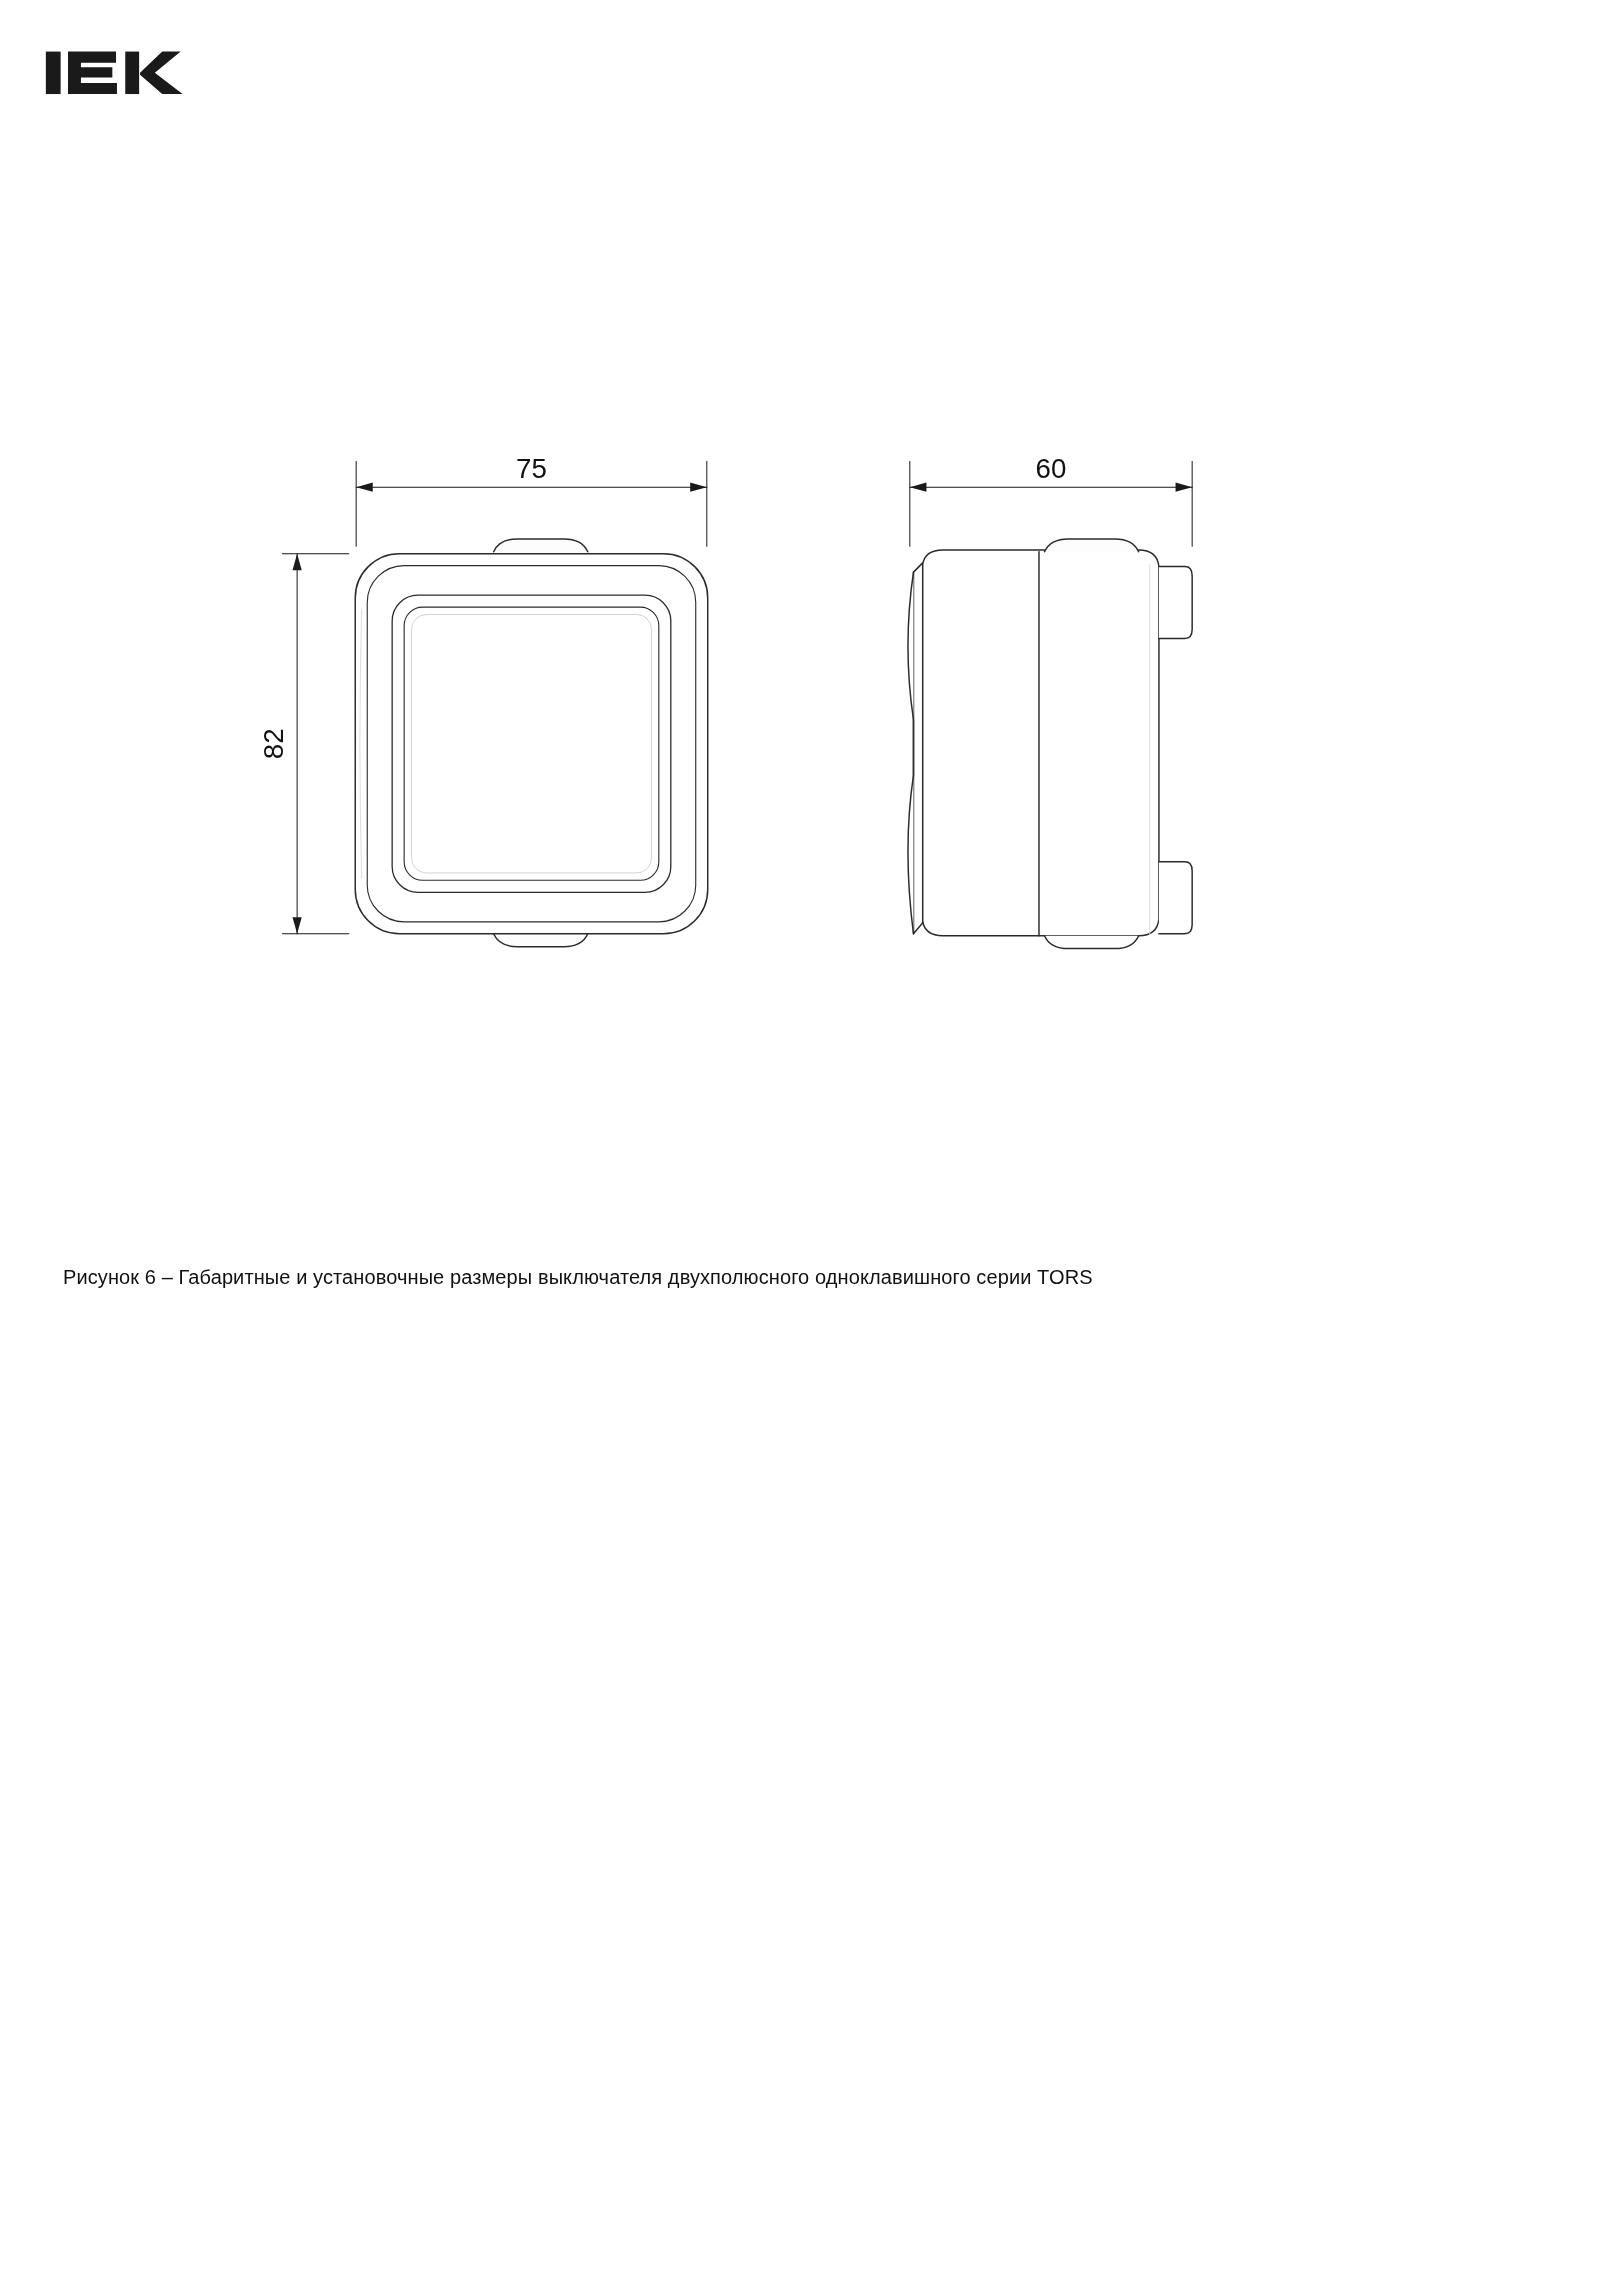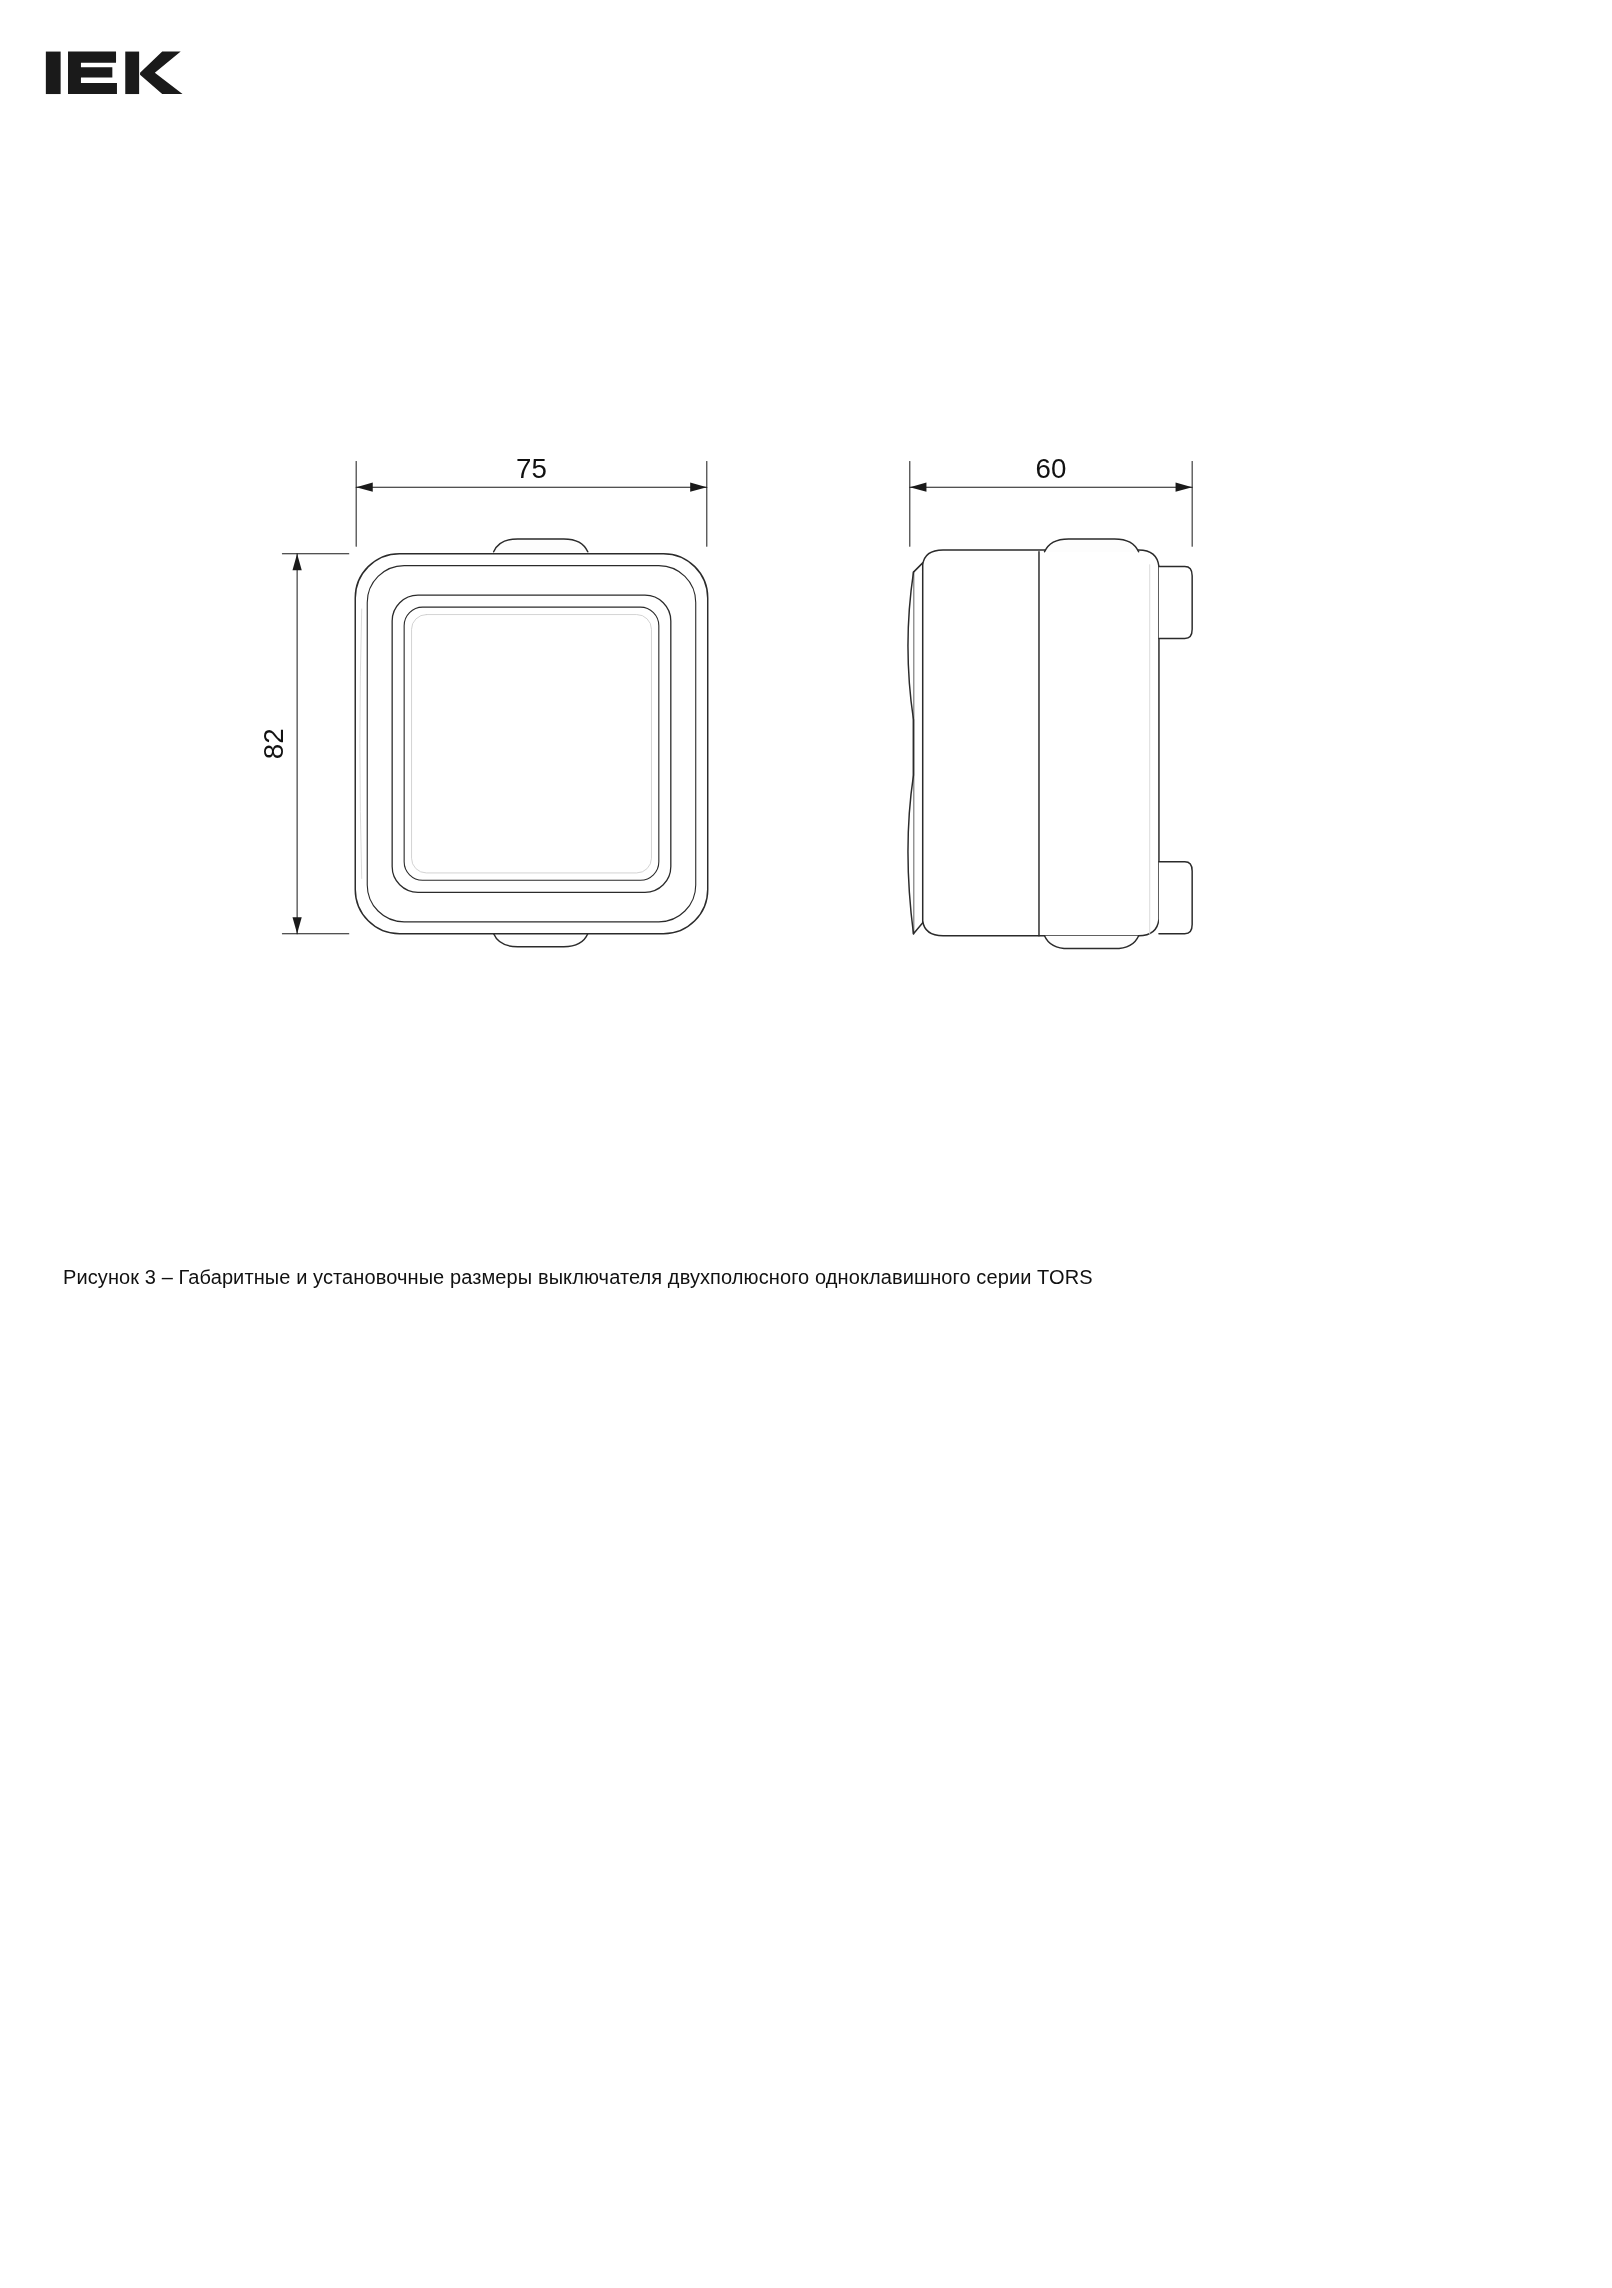--- a/index.html
+++ b/index.html
@@ -143,14 +143,14 @@
   </g>
 
   <text x="576" y="518" text-anchor="middle" font-size="30">75</text>
 
   <text x="307" y="806" text-anchor="middle" font-size="30" transform="rotate(-90 307 806)">82</text>
 
   <text x="1139" y="518" text-anchor="middle" font-size="30">60</text>
 </svg>
 </div>
 
-<div class="caption">Рисунок 3 – Габаритные и установочные размеры выключателя двухполюсного одноклавишного серии TORS</div>
+<div class="caption">Рисунок 6 – Габаритные и установочные размеры выключателя двухполюсного одноклавишного серии TORS</div>
 
 
 </body></html>

